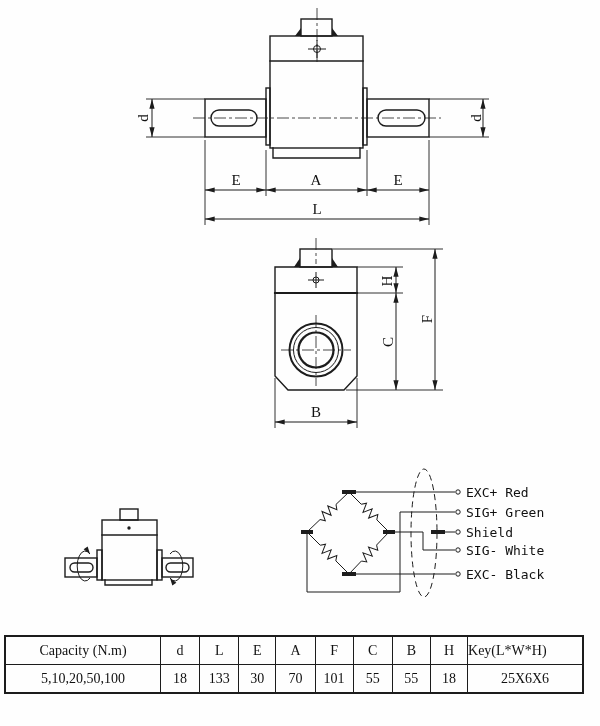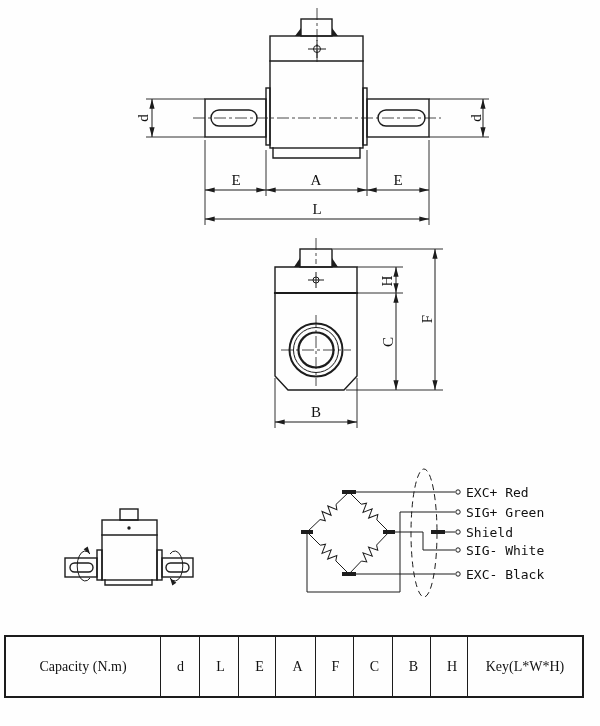--- a/index.html
+++ b/index.html
@@ -17,25 +17,25 @@
   .dsh {stroke:#1c1c1c;stroke-width:1;fill:none;stroke-dasharray:6 4;}
   .blk {fill:#1c1c1c;stroke:none;}
   .wht {fill:#fefefe;}
   text.lbl {font:15px "Liberation Serif",serif;fill:#111;text-anchor:middle;}
   text.wire{font:13px "DejaVu Sans Mono",monospace;fill:#111;}
 
   table.spec{position:absolute;left:4px;top:635px;width:580px;
              border-collapse:collapse;table-layout:fixed;
              border:2px solid #1c1c1c;
              font:14px "Liberation Serif",serif;color:#111;text-align:center;}
-  table.spec td{border:1.3px solid #1c1c1c;padding:16px;overflow:hidden;white-space:nowrap;margin-top:36px;}
+  table.spec td{border:1.3px solid #1c1c1c;padding:0;overflow:hidden;white-space:nowrap;margin-top:36px;}
   tr.r-head td{height:27px;}
   tr.r-one td{height:27px;}
   tr.r-two td{height:17px;}
-  td.keyhead{text-align:center;padding-left:8px;}
+  td.keyhead{text-align:left;padding-left:8px;}
 </style>
 </head>
 <body>
 
 <div id="stage">
 
 <svg width="600" height="726" viewBox="0 0 600 726">
   <defs>
     <marker id="arw" markerUnits="userSpaceOnUse" markerWidth="11" markerHeight="7" refX="10.5" refY="3.5" orient="auto-start-reverse">
       <path d="M10.5 3.5 L0.8 0.9 L0.8 6.1 Z" fill="#1c1c1c"></path>
@@ -214,16 +214,28 @@
     <td>d</td>
     <td>L</td>
     <td>E</td>
     <td>A</td>
     <td>F</td>
     <td>C</td>
     <td>B</td>
     <td>H</td>
     <td class="keyhead">Key(L*W*H)</td>
   </tr>
+  <tr class="r-one">
+    <td>5,10,20,50,100</td>
+    <td>18</td>
+    <td>133</td>
+    <td>30</td>
+    <td>70</td>
+    <td>101</td>
+    <td>55</td>
+    <td>55</td>
+    <td>18</td>
+    <td>25X6X6</td>
+  </tr>
 </tbody>
     </table>
 
 </div>
 
 </body></html>

